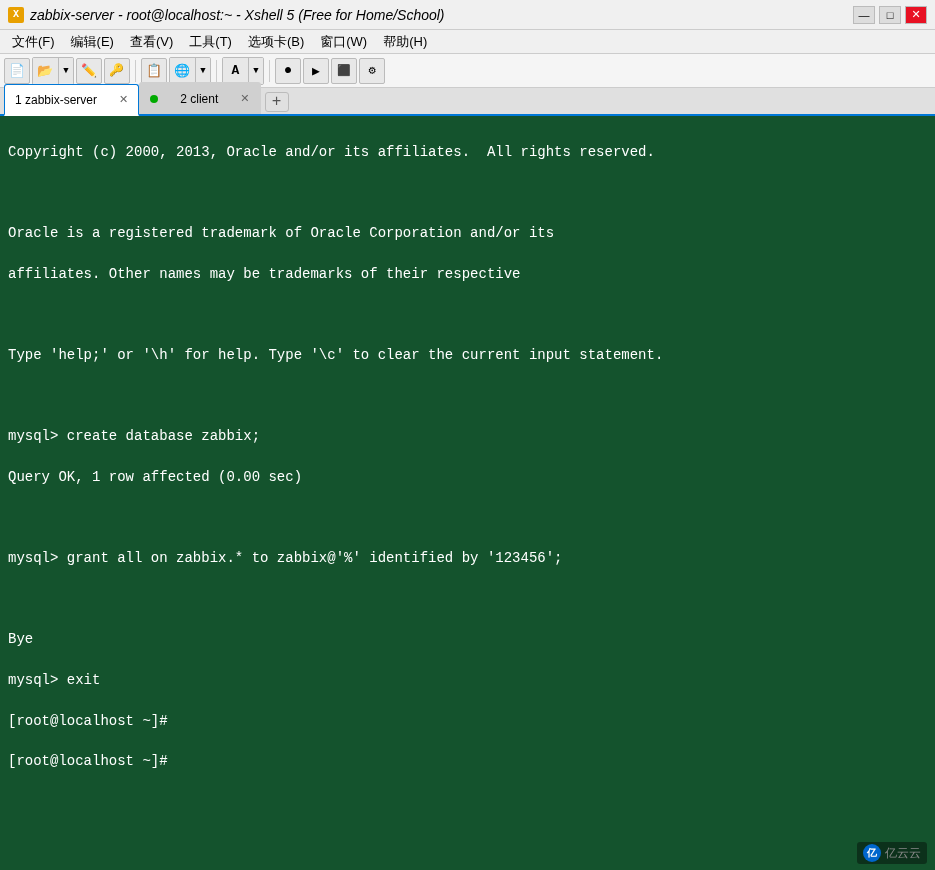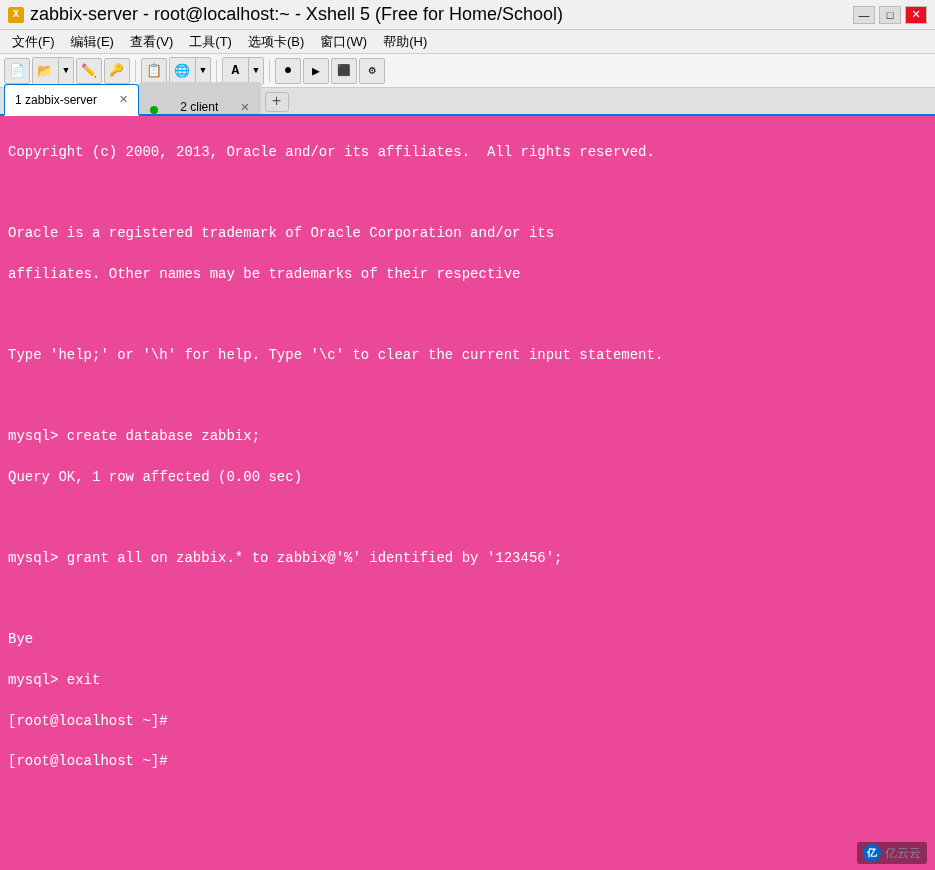--- a/index.html
+++ b/index.html
@@ -29,23 +29,24 @@
       border-radius: 2px;
       display: inline-flex;
       align-items: center;
       justify-content: center;
       font-size: 10px;
       color: white;
       font-weight: bold;
     }
     #titlebar .title-text {
       font-family: Arial, sans-serif;
-      font-size: 18px;
+      font-size: 14px;
       color: #000;
       flex: 1;
+      font-style: italic;
     }
     #titlebar .win-controls {
       display: flex;
       gap: 4px;
     }
     #titlebar .win-btn {
       width: 22px;
       height: 18px;
       background: #ddd;
       border: 1px solid #bbb;
@@ -139,21 +140,20 @@
       border-radius: 3px 3px 0 0;
     }
     .tab.active {
       background: #fff;
       border-color: #0078d7;
       border-bottom: 2px solid #fff;
       margin-bottom: -2px;
     }
     .tab.inactive {
       background: #d0d0d0;
-      align-items: flex-end;
     }
     .tab .dot {
       width: 8px;
       height: 8px;
       border-radius: 50%;
       background: #00aa00;
     }
     .tab .close-x {
       font-size: 11px;
       color: #666;
@@ -169,21 +169,21 @@
       display: flex;
       align-items: center;
       justify-content: center;
       font-size: 16px;
       cursor: pointer;
       color: #555;
     }
 
     
     #terminal {
-      background: #ec4899;
+      background: #14532d;
       color: #c0c0c0;
       font-family: 'Courier New', Courier, monospace;
       font-size: 14px;
       line-height: 1.45;
       padding: 6px 8px;
       height: calc(870px - 30px - 24px - 34px - 28px);
       overflow: hidden;
       white-space: pre;
     }
     .line { display: block; }

